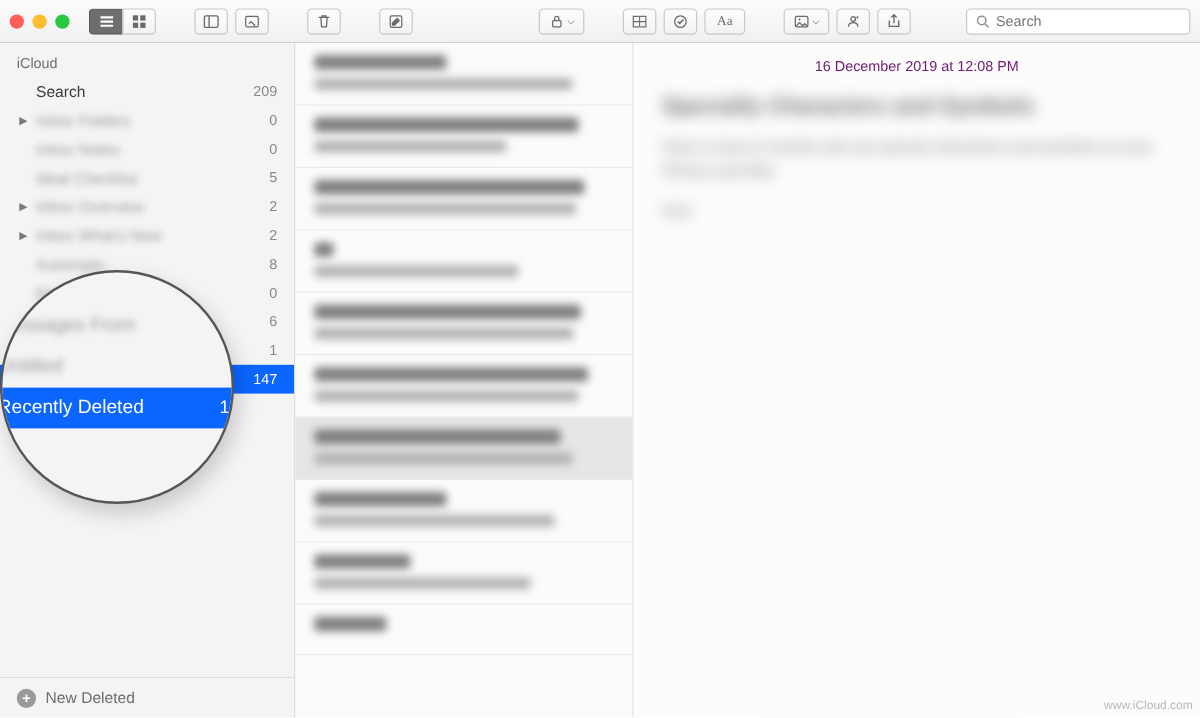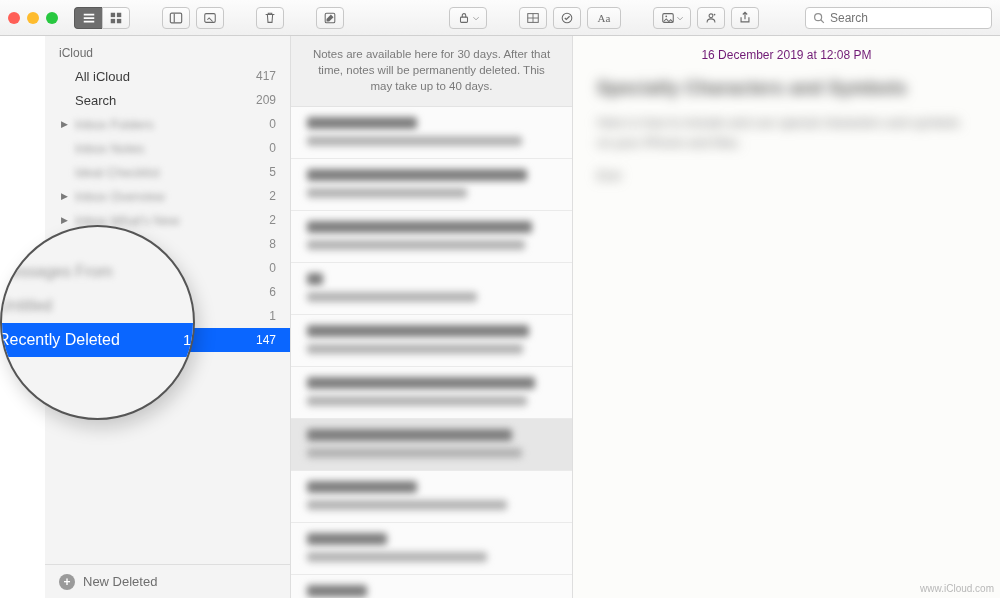--- a/index.html
+++ b/index.html
@@ -12,21 +12,21 @@
 .t-red { background:#ff5f57; } .t-yel { background:#febc2e; } .t-grn { background:#28c840; }
 .tbtn { height:22px; min-width:28px; border:1px solid #c8c8c8; border-radius:4px; background:linear-gradient(#fdfdfd,#f2f2f2); display:flex; align-items:center; justify-content:center; color:#6a6a6a; font-size:11px; }
 .tbtn.dark { background:#6e6e6e; color:#fff; border-color:#5a5a5a; }
 .tgroup { display:flex; } .tgroup .tbtn:first-child { border-radius:4px 0 0 4px; border-right:0; } .tgroup .tbtn:last-child { border-radius:0 4px 4px 0; }
 .spacer { flex:1; }
 .sp-sm { width:20px; }
 .search { flex:0 0 170px; height:22px; border:1px solid #c8c8c8; border-radius:4px; background:#fff; display:flex; align-items:center; padding:0 6px; gap:4px;margin-left:40px; }
 .search input { border:0; outline:0; flex:1; font-size:12px; background:transparent; }
 .search .mag { color:#909090; font-size:12px; }
 
-.app { display:flex; height:calc(598px - 36px);margin-left:45px; }
+.app { display:flex; height:calc(598px - 36px); }
 
 
 .sidebar { width:246px; background:#f4f4f4; border-right:1px solid #dedede; display:flex; flex-direction:column; position:relative; }
 .side-list { flex:1; overflow:hidden; padding-top:6px; }
 .section-h { font-size:12px; color:#6e6e6e; padding:4px 14px; }
 .sb-item { display:flex; align-items:center; height:24px; padding:0 14px 0 30px; font-size:13px; color:#3b3b3b; position:relative; }
 .sb-item .cnt { margin-left:auto; color:#8a8a8a; font-size:12px; }
 .sb-item .tri { position:absolute; left:16px; font-size:9px; color:#7a7a7a; }
 .sb-item.sel { background:#0a66ff; color:#fff; }
 .sb-item.sel .cnt { color:#fff; }
@@ -166,24 +166,20 @@
     <input placeholder="Search" style="">
   </div>
 </div>
 
 <div class="app">
 
   <div class="sidebar">
     <div class="side-list" id="side-list">
         <div class="section-h">iCloud</div>
         <div class="sb-item">
-          <span>All iCloud</span>
-          <span class="cnt">417</span>
-        </div>
-        <div class="sb-item">
           <span>Search</span>
           <span class="cnt">209</span>
         </div>
         <div class="sb-item">
           <span class="tri">▶</span>
           <span class="blur">Inbox Folders</span>
           <span class="cnt">0</span>
         </div>
         <div class="sb-item">
           <span class="blur">Inbox Notes</span>
@@ -224,21 +220,20 @@
           <span class="cnt">147</span>
         </div>
       </div>
     <div class="side-footer">
       <span class="plus-ic">+</span>
       <span>New Deleted</span>
     </div>
   </div>
 
   <div class="notelist">
-    <div class="info-banner">Notes are available here for 30 days. After that time, notes will be permanently deleted. This may take up to 40 days.</div>
     <div class="nl-rows" id="nl-rows">
         <div class="nrow">
           <div class="fake-title" style="width: 110px;"></div>
           <div class="fake-sub" style="width: 215px;"></div>
         </div>
         <div class="nrow">
           <div class="fake-title" style="width: 220px;"></div>
           <div class="fake-sub" style="width: 160px;"></div>
         </div>
         <div class="nrow">

